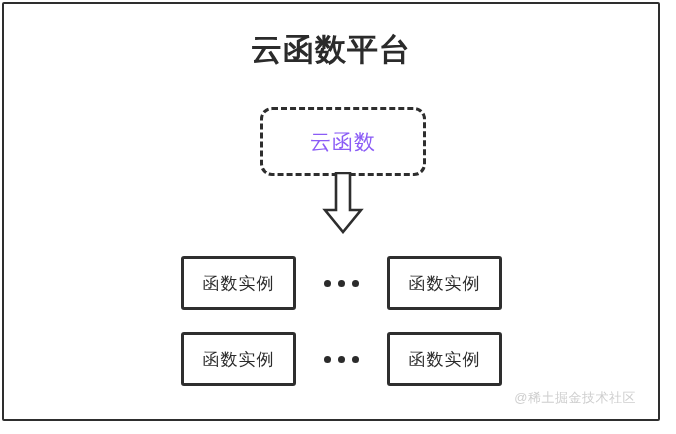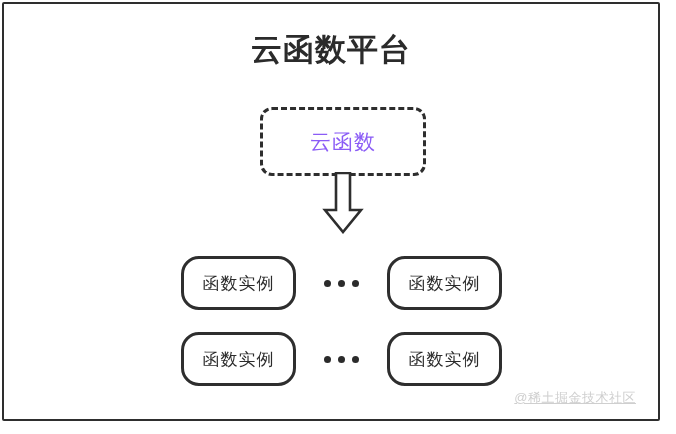--- a/index.html
+++ b/index.html
@@ -83,21 +83,21 @@
     align-items: center;
     justify-content: space-between;
   }
   .instance-row.row-1 { top: 252px; }
   .instance-row.row-2 { top: 328px; }
 
   .instance-box {
     width: 115px;
     height: 54px;
     border: 3px solid #2e2e2e;
-    border-radius: 18px;
+    border-radius: 3px;
     background: #ffffff;
     box-sizing: border-box;
     display: flex;
     align-items: center;
     justify-content: center;
   }
   .instance-label {
     font-size: 17px;
     color: #2b2b2b;
     letter-spacing: 1px;
@@ -119,21 +119,20 @@
   }
   
   .watermark {
     position: absolute;
     right: 22px;
     bottom: 12px;
     font-size: 13px;
     color: #cfcfcf;
     letter-spacing: 0.5px;
     white-space: nowrap;
-    text-decoration: underline;
   }
 </style>
 </head>
 <body>
 
 <div id="canvas">
 
   <div class="platform-box">
 
     <div class="platform-title">云函数平台</div>

